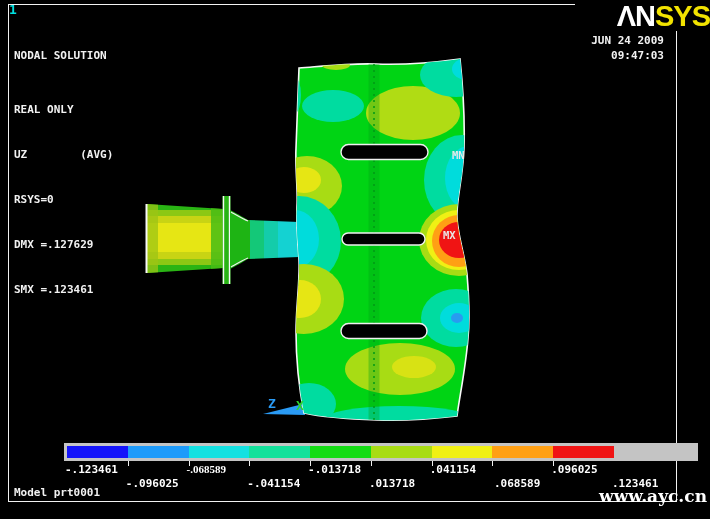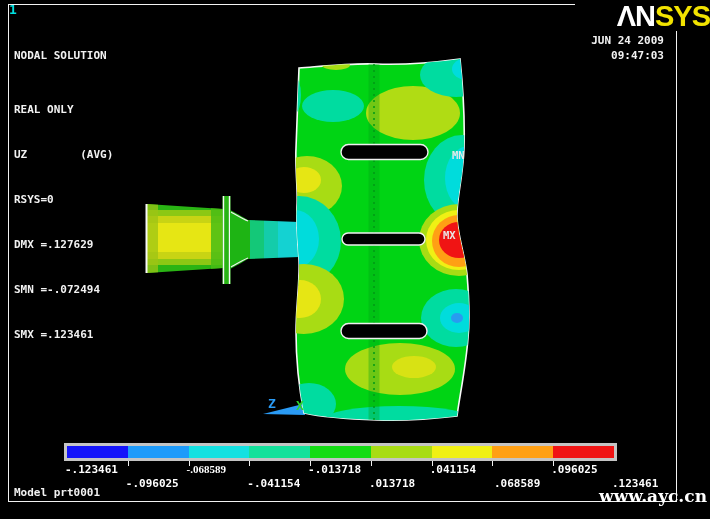--- a/index.html
+++ b/index.html
@@ -11,21 +11,21 @@
        color:#f2f2f2;white-space:pre;line-height:15px;}
   .ann .title{margin-bottom:9px;}
   .logo-patch{position:absolute;left:575px;top:0;width:135px;height:31px;background:#000;
               text-align:right;box-sizing:border-box;}
   .logo-patch .an{font:bold 29px "Liberation Sans",sans-serif;color:#fff;letter-spacing:-1px;}
   .logo-patch .sys{font:bold 29px "Liberation Sans",sans-serif;color:#f2e300;letter-spacing:-1px;}
   .datetime{position:absolute;left:560px;top:33px;width:104px;text-align:right;
             font:bold 11px "DejaVu Sans Mono",monospace;color:#f2f2f2;line-height:15px;}
   svg.canvas{position:absolute;left:0;top:0;}
   svg text{font-family:"DejaVu Sans Mono",monospace;}
-  .legend{position:absolute;left:64px;top:443px;width:553px;height:18px;background:#c4c4c4;}
+  .legend{position:absolute;left:64px;top:443px;width:634px;height:18px;background:#c4c4c4;}
   .seg{position:absolute;top:3px;height:12px;}
   .tick{position:absolute;top:18px;width:1px;height:5px;background:#f0f0f0;}
   .lval{position:absolute;white-space:nowrap;font:bold 11px "DejaVu Sans Mono",monospace;color:#fff;}
   .lval.high{top:20px;} .lval.low{top:34px;}
   .model-name{position:absolute;left:14px;top:486px;font:bold 11px "DejaVu Sans Mono",monospace;color:#f2f2f2;}
   .watermark{position:absolute;right:3px;top:486px;font:bold 17px "DejaVu Serif",serif;color:#fff;}
 </style>
 </head>
 <body>
 
@@ -34,21 +34,20 @@
   <div class="frame"></div>
 
   <div class="plot-num">1</div>
 
   <div class="ann">
     <div class="title">NODAL SOLUTION</div>
     <div>REAL ONLY</div>
     <div>UZ        (AVG)</div>
     <div>RSYS=0</div>
     <div>DMX =.127629</div>
-    <div>SMN =-.072494</div>
     <div>SMX =.123461</div>
   </div>
 
   <svg class="canvas" width="710" height="519" viewBox="0 0 710 519">
     <defs>
       <path id="platePath" d="M299,68 C325,66 352,63 376,64 C405,65 438,62 460,59
         C463,88 465,118 464,148 C463,178 456,200 457,218 C458,236 464,252 467,274
         C469,298 470,318 468,338 C466,366 460,394 457,416 C432,419 404,421 377,420
         C350,419 322,417 304,413 C299,388 296,358 296,332 C296,306 300,282 299,260
         C298,242 296,224 297,206 C298,188 295,168 296,148 C297,120 298,94 299,68 Z"></path>

